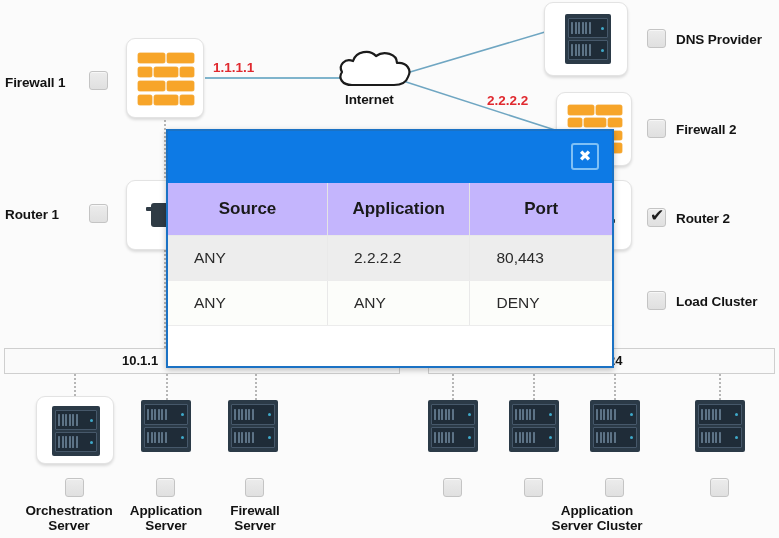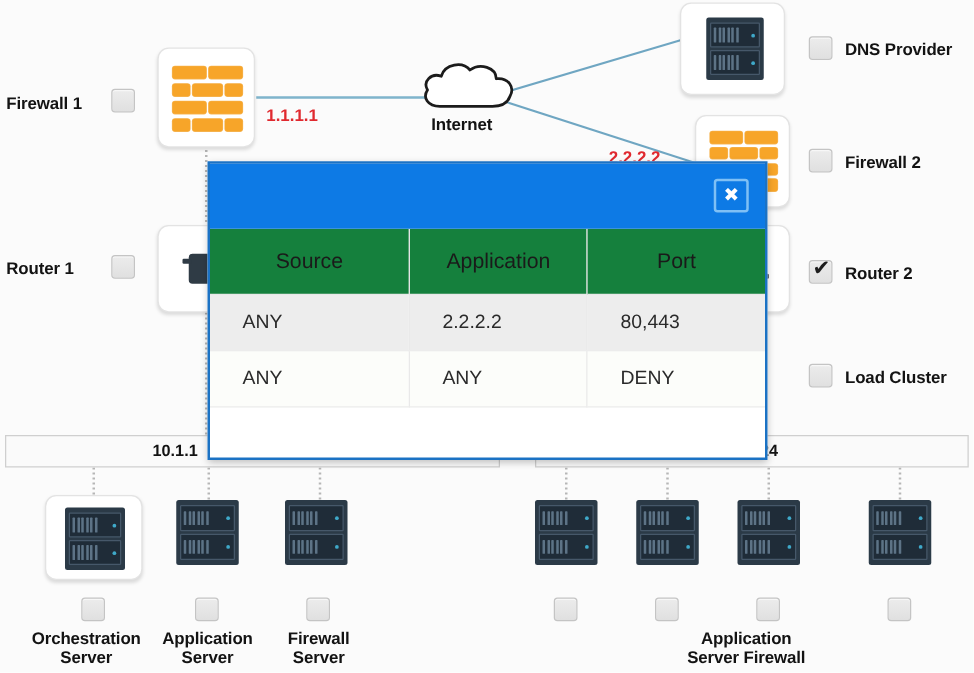--- a/index.html
+++ b/index.html
@@ -65,21 +65,20 @@
   }
 
   
   .wire { position: absolute; background: #7fb4cc; }
   .iplabel {
     position: absolute;
     font-size: 13.5px;
     font-weight: bold;
     color: #e0292f;
     white-space: nowrap;
-    margin-top: 25px;
   }
 
   
   .fw-icon {
     position: absolute;
     display: flex;
     flex-direction: column;
     justify-content: space-between;
   }
   .fw-row { display: flex; height: 20%; gap: 2px; }
@@ -203,24 +202,24 @@
     padding: 0;
     box-sizing: border-box;
   }
   #rules-table {
     width: 100%;
     border-collapse: collapse;
     table-layout: fixed;
   }
   #rules-table th {
     font-size: 17px;
-    font-weight: normal;
+    font-weight: bold;
     color: #1a1a1a;
     height: 50px;
-    background: #15803d;
+    background: #c4b5fd;
     border-right: 1px solid #e4e4e4;
     border-bottom: 1px solid #e8e8e8;
     text-align: center;
   }
   #rules-table th:last-child { border-right: none; }
   #rules-table td {
     font-size: 15.5px;
     color: #2a2a2a;
     height: 42px;
     padding-left: 26px;
@@ -536,21 +535,21 @@
         <div class="srv-slot"></div>
         <div class="srv-slot"></div>
         <div class="srv-slot"></div>
         <div class="srv-led"></div>
       </div>
   </div>
   <div class="cbox" style="left:710px; top:478px;"></div>
 
   <div class="nodelabel center" style="left:521px; top:503px; width:152px;">
     <div>Application</div>
-    <div>Server Firewall</div>
+    <div>Server Cluster</div>
   </div>
 
   <div id="dialog">
     <div id="dialog-header">
       <button id="close-btn">✖</button>
     </div>
     <table id="rules-table">
       <thead>
         <tr>
           <th class="col-a">Source</th>

